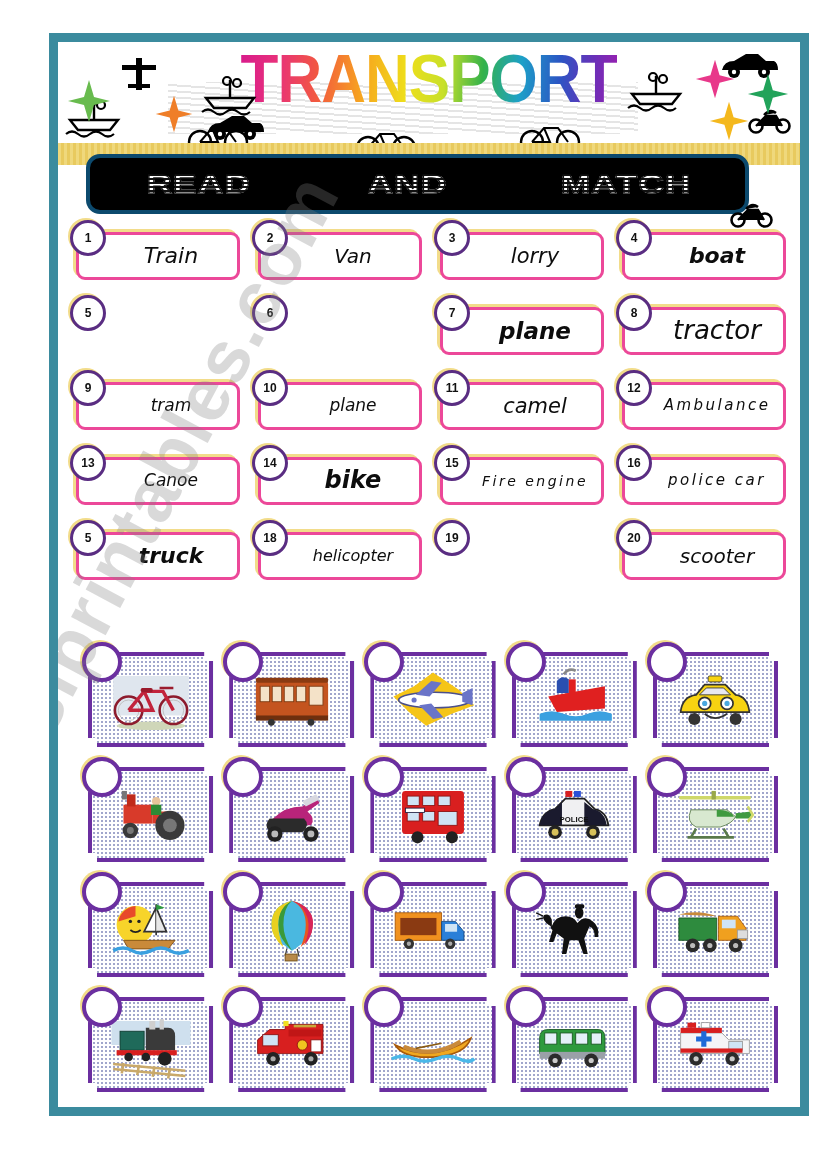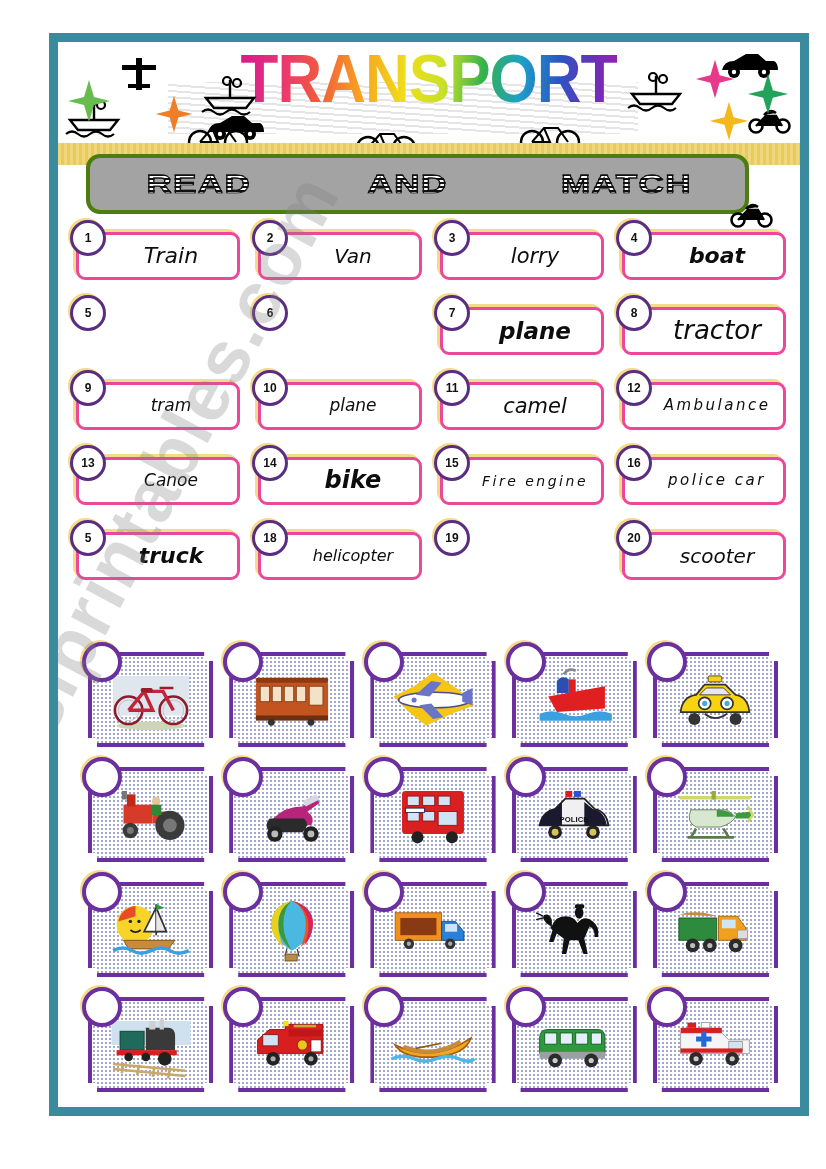--- a/index.html
+++ b/index.html
@@ -26,21 +26,21 @@
         background:repeating-linear-gradient(4deg,#cfcfcf 0 2px,#ffffff 2px 6px);
         opacity:.55;}
   .clip{position:absolute;line-height:1;pointer-events:none;}
 
   
   .yellowband{position:absolute;left:0;right:0;top:101px;height:22px;
               background:repeating-linear-gradient(90deg,#efd87c 0 3px,#e8ca5e 3px 6px);}
 
   
   .banner{position:absolute;left:28px;top:112px;width:655px;height:52px;
-          border:4px solid #4d7c0f;border-radius:14px;background:#a3a3a3;
+          border:4px solid #0c4a6e;border-radius:14px;background:#000000;
           display:flex;align-items:center;justify-content:space-around;}
   .bw{font-family:"Liberation Sans",sans-serif;font-weight:bold;font-size:26px;
       letter-spacing:1px;color:#111;position:relative;transform:scaleX(1.35);
       background:repeating-linear-gradient(0deg,#111 0 2px,#fff 2px 4px);
       -webkit-background-clip:text;background-clip:text;color:transparent;
       -webkit-text-stroke:1.1px #111;}
 
   
   .wordgrid{position:absolute;left:12px;top:178px;width:718px;
             display:grid;grid-template-columns:repeat(4,1fr);

